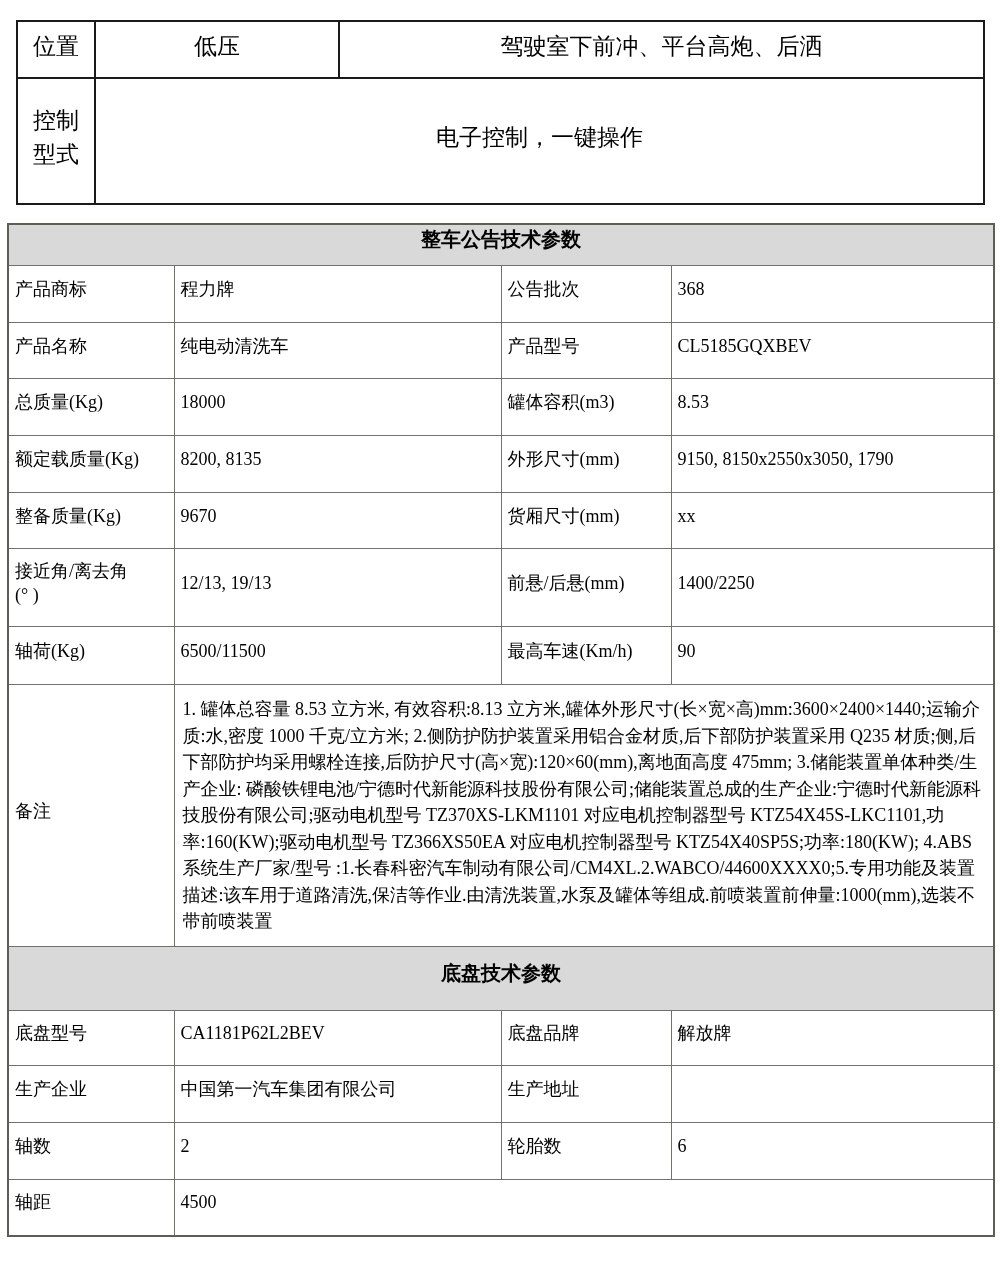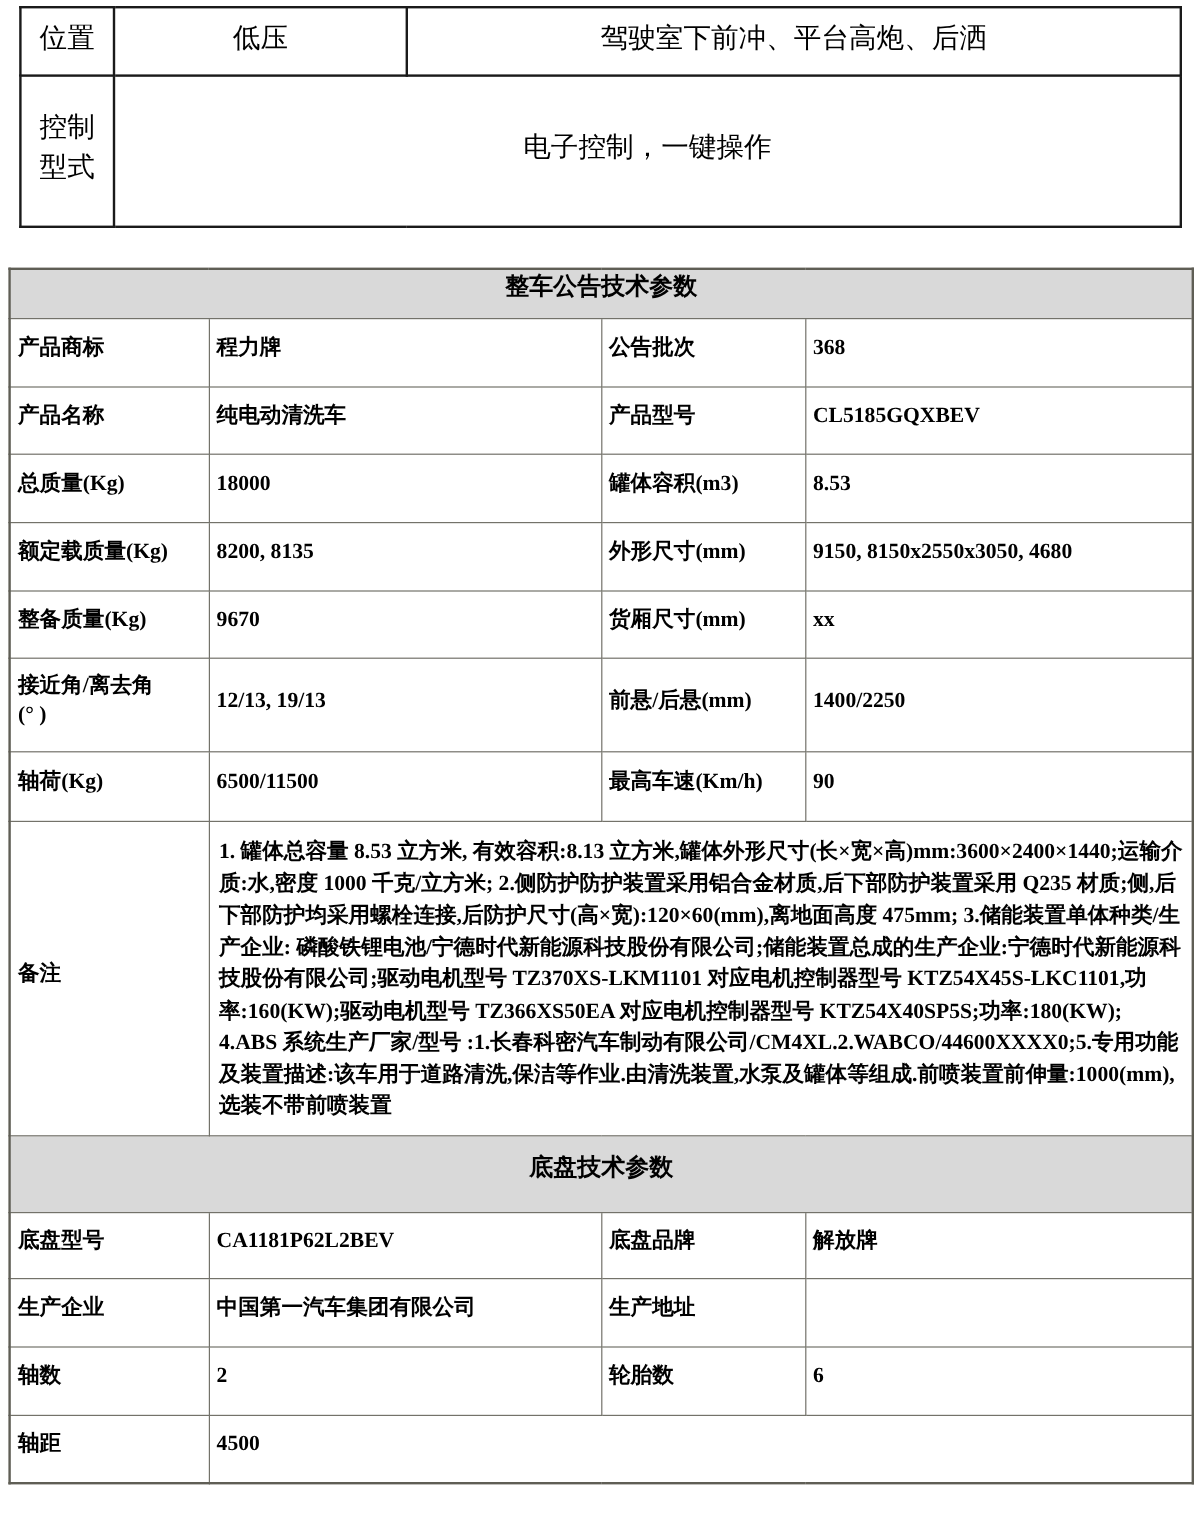--- a/index.html
+++ b/index.html
@@ -13,21 +13,21 @@
   }
   table {
     border-collapse: collapse;
     table-layout: fixed;
   }
 
   
   .top-table {
     position: absolute;
     left: 16px;
-    top: 5px;
+    top: 20px;
     width: 967px;
     font-family: "Liberation Sans", "DejaVu Sans", sans-serif;
     font-size: 23px;
     border: 2px solid #1a1a1a;
   }
   .top-table td {
     border: 2px solid #1a1a1a;
     text-align: center;
     vertical-align: middle;
     padding: 2px 4px 10px 4px;
@@ -44,21 +44,20 @@
     width: 986px;
     font-size: 18px;
     border: 2px solid #5f5e55;
   }
   .main-table td {
     border: 1.5px solid #73726a;
     vertical-align: middle;
     padding: 2px 6px 12px 6px;
     overflow: hidden;
     line-height: 24px;
-    font-weight: bold;
   }
   .main-table td.sec-hdr {
     background: #d9d9d9;
     text-align: center;
     font-weight: bold;
     font-size: 20px;
     padding-bottom: 14px;
   }
   .main-table td.lbl {
     text-align: left;
@@ -126,21 +125,21 @@
   <tr style="height:57px">
     <td class="lbl">总质量(Kg)</td>
     <td class="val">18000</td>
     <td class="lbl">罐体容积(m3)</td>
     <td class="val">8.53</td>
   </tr>
   <tr style="height:57px">
     <td class="lbl">额定载质量(Kg)</td>
     <td class="val">8200, 8135</td>
     <td class="lbl">外形尺寸(mm)</td>
-    <td class="val">9150, 8150x2550x3050, 4680</td>
+    <td class="val">9150, 8150x2550x3050, 1790</td>
   </tr>
   <tr style="height:56px">
     <td class="lbl">整备质量(Kg)</td>
     <td class="val">9670</td>
     <td class="lbl">货厢尺寸(mm)</td>
     <td class="val">xx</td>
   </tr>
   <tr style="height:78px">
     <td class="lbl">接近角/离去角
 (° )</td>

